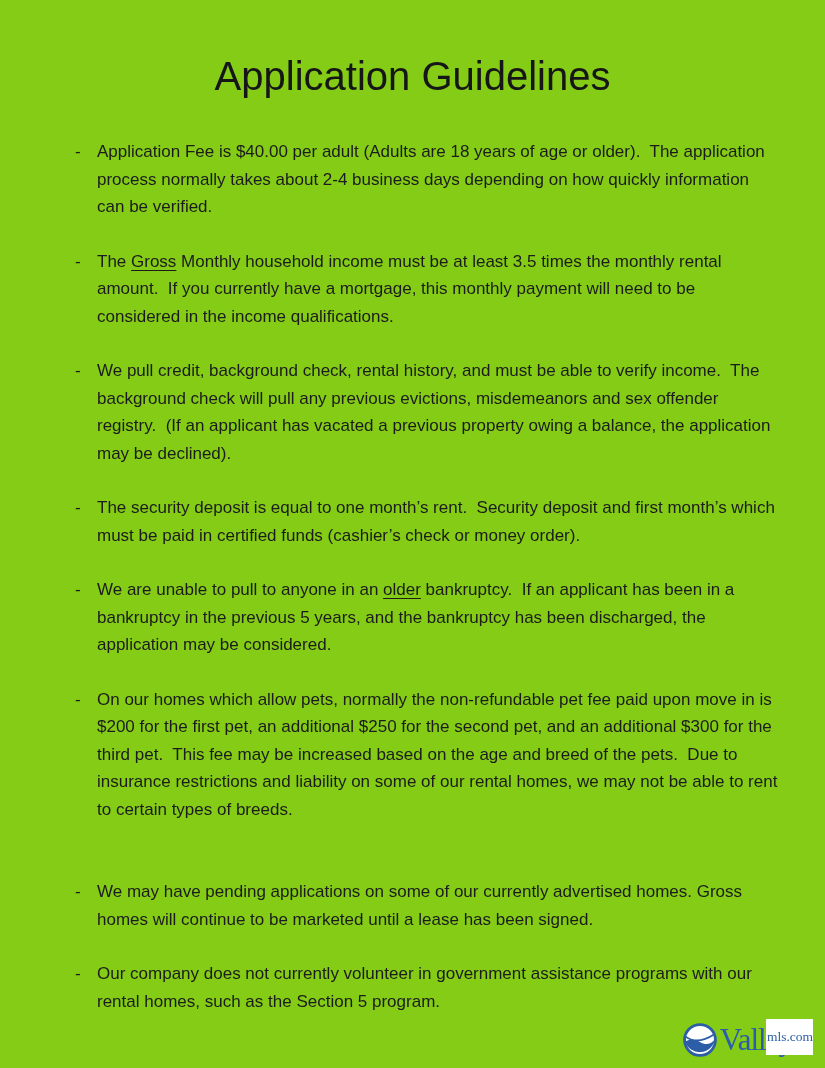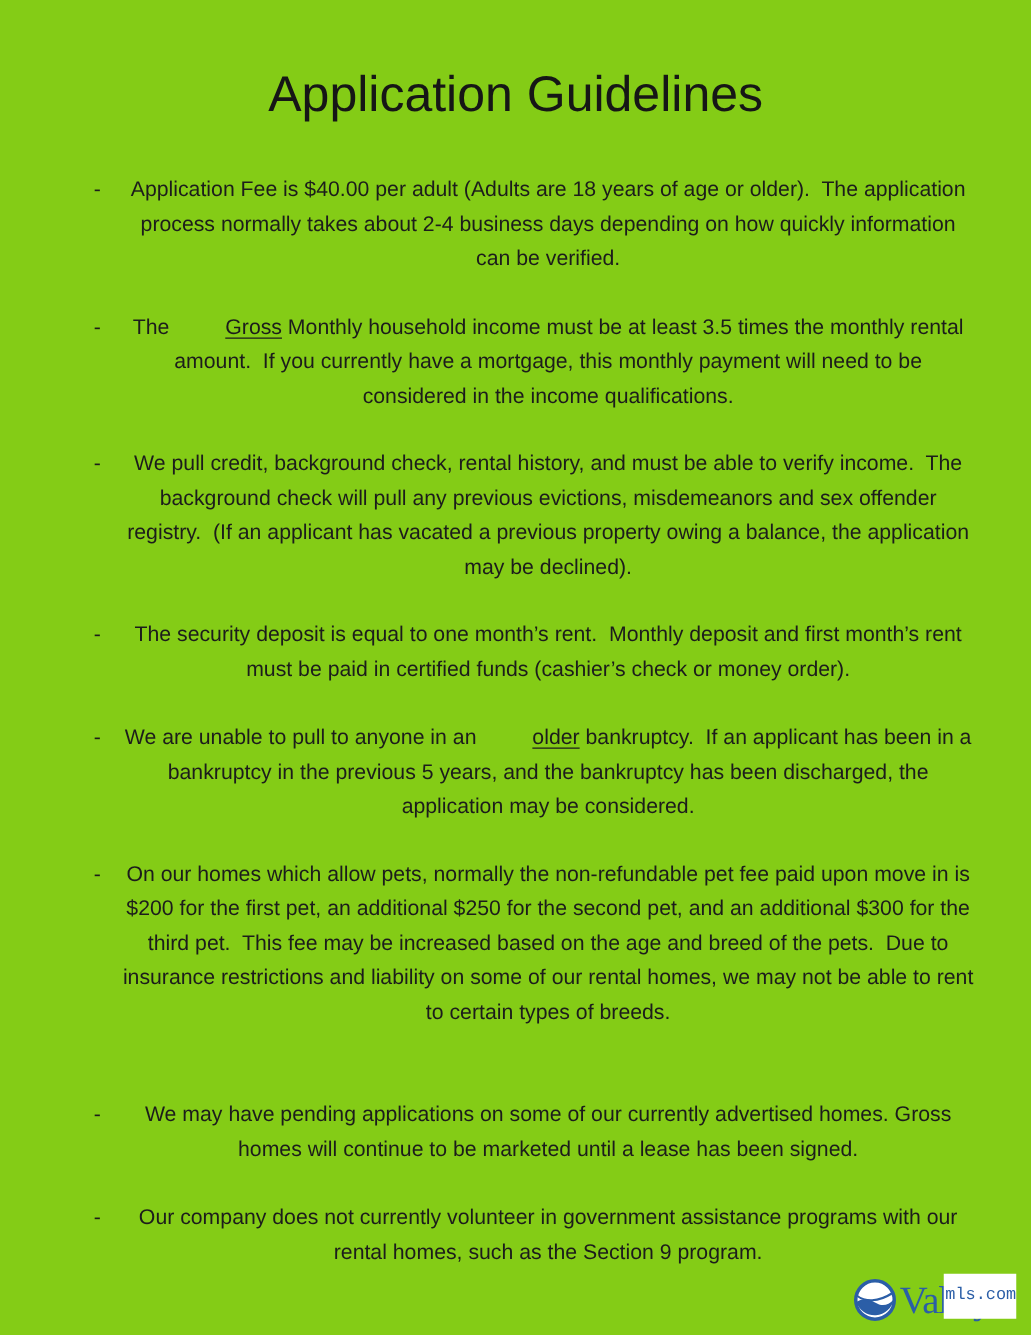--- a/index.html
+++ b/index.html
@@ -42,26 +42,24 @@
     margin-top: 55px;
   }
   .bullet-marker {
     flex: 0 0 22px;
     width: 22px;
   }
   .bullet-text {
     flex: 0 1 auto;
     max-width: 684px;
     white-space: pre-wrap;
-    text-align: center;
   }
   .u {
     text-decoration: underline;
     text-underline-offset: 3px;
-    margin-left: 40px;
   }
   .logo {
     position: absolute;
     right: 14px;
     top: 1022px;
     display: flex;
     align-items: center;
     color: #2b5ea7;
   }
   .logo-globe {
@@ -74,21 +72,21 @@
     font-family: "Liberation Serif", serif;
     font-size: 31px;
     line-height: 36px;
     letter-spacing: -1px;
     padding-right: 18px;
   }
   .logo-suffix {
     position: absolute;
     top: -3px;
     right: -2px;
-    font-family: Liberation Mono, monospace;
+    font-family: Liberation Serif, serif;
     font-size: 13.5px;
     letter-spacing: 0px;
     background: #ffffff;
     padding-left: 1px;
   }
 </style>
 </head>
 <body>
 
 <div class="page">
@@ -107,41 +105,41 @@
       <span class="bullet-text"><span>The </span><span class="u">Gross</span><span> Monthly household income must be at least 3.5 times the monthly rental amount.  If you currently have a mortgage, this monthly payment will need to be considered in the income qualifications.</span></span>
     </div>
 
     <div class="bullet-item">
       <span class="bullet-marker">-</span>
       <span class="bullet-text"><span>We pull credit, background check, rental history, and must be able to verify income.  The background check will pull any previous evictions, misdemeanors and sex offender registry.  (If an applicant has vacated a previous property owing a balance, the application may be declined).</span></span>
     </div>
 
     <div class="bullet-item">
       <span class="bullet-marker">-</span>
-      <span class="bullet-text"><span>The security deposit is equal to one month’s rent.  Monthly deposit and first month’s rent must be paid in certified funds (cashier’s check or money order).</span></span>
+      <span class="bullet-text"><span>The security deposit is equal to one month’s rent.  Security deposit and first month’s which must be paid in certified funds (cashier’s check or money order).</span></span>
     </div>
 
     <div class="bullet-item">
       <span class="bullet-marker">-</span>
       <span class="bullet-text"><span>We are unable to pull to anyone in an </span><span class="u">older</span><span> bankruptcy.  If an applicant has been in a bankruptcy in the previous 5 years, and the bankruptcy has been discharged, the application may be considered.</span></span>
     </div>
 
     <div class="bullet-item">
       <span class="bullet-marker">-</span>
       <span class="bullet-text"><span>On our homes which allow pets, normally the non-refundable pet fee paid upon move in is $200 for the first pet, an additional $250 for the second pet, and an additional $300 for the third pet.  This fee may be increased based on the age and breed of the pets.  Due to insurance restrictions and liability on some of our rental homes, we may not be able to rent to certain types of breeds.</span></span>
     </div>
 
     <div class="bullet-item extra-gap">
       <span class="bullet-marker">-</span>
       <span class="bullet-text"><span>We may have pending applications on some of our currently advertised homes. Gross homes will continue to be marketed until a lease has been signed.</span></span>
     </div>
 
     <div class="bullet-item">
       <span class="bullet-marker">-</span>
-      <span class="bullet-text"><span>Our company does not currently volunteer in government assistance programs with our rental homes, such as the Section 9 program.</span></span>
+      <span class="bullet-text"><span>Our company does not currently volunteer in government assistance programs with our rental homes, such as the Section 5 program.</span></span>
     </div>
 
   </div>
 
   <div class="logo">
     <svg class="logo-globe" viewBox="0 0 36 36" xmlns="http://www.w3.org/2000/svg">
       <circle cx="18" cy="18" r="15.4" fill="#ffffff" stroke="#2b5ea7" stroke-width="2.8"></circle>
       <path d="M3.1,19.5 C9,16.2 13.5,17.2 18,20 C23.5,23.4 28.5,22.6 32.9,17.5 A15.4,15.4 0 0 1 3.1,19.5 Z" fill="#2b5ea7"></path>
       <path d="M3.6,14.6 C10,19.4 20,20.2 32.4,12.2" stroke="#2b5ea7" stroke-width="1.7" fill="none"></path>
     </svg>

